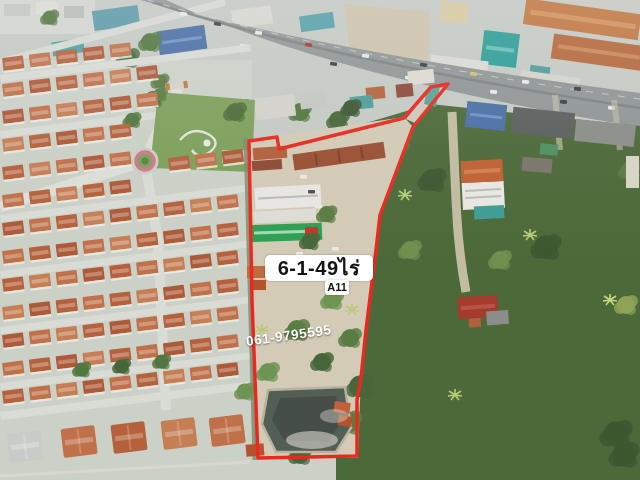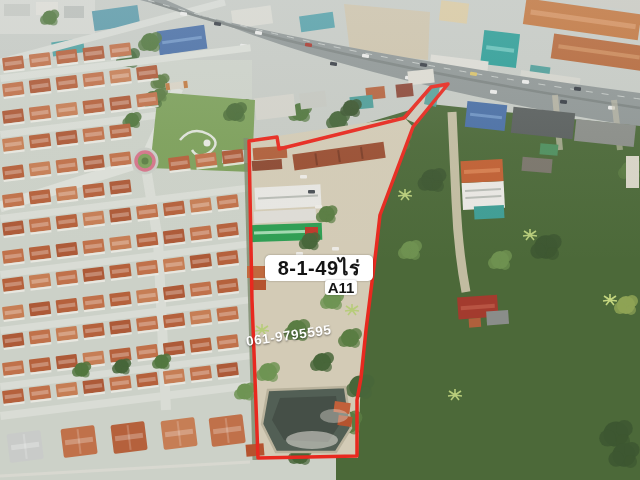--- a/index.html
+++ b/index.html
@@ -14,23 +14,23 @@
     background:linear-gradient(rgba(235,240,244,.16),rgba(220,224,215,.05) 30%,rgba(0,0,0,0) 55%);
   }
   .label-area{
     position:absolute;left:265px;top:255px;width:108px;height:26px;
     background:var(--label-bg,#fff);color:var(--label-text,#141414);
     border-radius:5px;font-size:20px;font-weight:800;line-height:26px;
     text-align:center;white-space:nowrap;letter-spacing:.5px;
     box-shadow:0 0 2px rgba(0,0,0,.35);
   }
   .label-code{
-    position:absolute;left:325px;top:280px;width:32px;height:15px;
+    position:absolute;left:325px;top:280px;width:24px;height:15px;
     background:var(--label-bg,#fff);color:var(--label-text,#141414);
-    border-radius:3px;font-size:15px;font-weight:800;line-height:15px;
+    border-radius:3px;font-size:11px;font-weight:800;line-height:15px;
     text-align:center;box-shadow:0 0 2px rgba(0,0,0,.3);
   }
   .label-phone{
     position:absolute;left:246px;top:334px;
     color:var(--phone-text,#fff);font-size:13.5px;font-weight:700;letter-spacing:.6px;
     transform:rotate(-8deg);transform-origin:left center;
     text-shadow:0 1px 2px rgba(0,0,0,.5);white-space:nowrap;
   }
 </style>
 </head>
@@ -486,17 +486,17 @@
 
     <ellipse cx="312" cy="440" rx="26" ry="9" fill="#e5e2da" opacity=".55"></ellipse>
     <ellipse cx="334" cy="416" rx="14" ry="7" fill="#e5e2da" opacity=".4"></ellipse>
   </g>
 
   <polygon points="249,141 277,137 279,149 404,118 431,87 448,84 413,127 380,215 376,250 366,330 361,378 357,400 357,456 258,458 252,300" fill="none" style="stroke:var(--boundary,#e8291f)" stroke-width="3.5" stroke-linejoin="round"></polygon>
 </svg>
 
 <div class="haze"></div>
 
-<div class="label-area">8-1-49ไร่</div>
+<div class="label-area">6-1-49ไร่</div>
 <div class="label-code">A11</div>
 <div class="label-phone">061-9795595</div>
 
 </div>
 
 </body></html>

